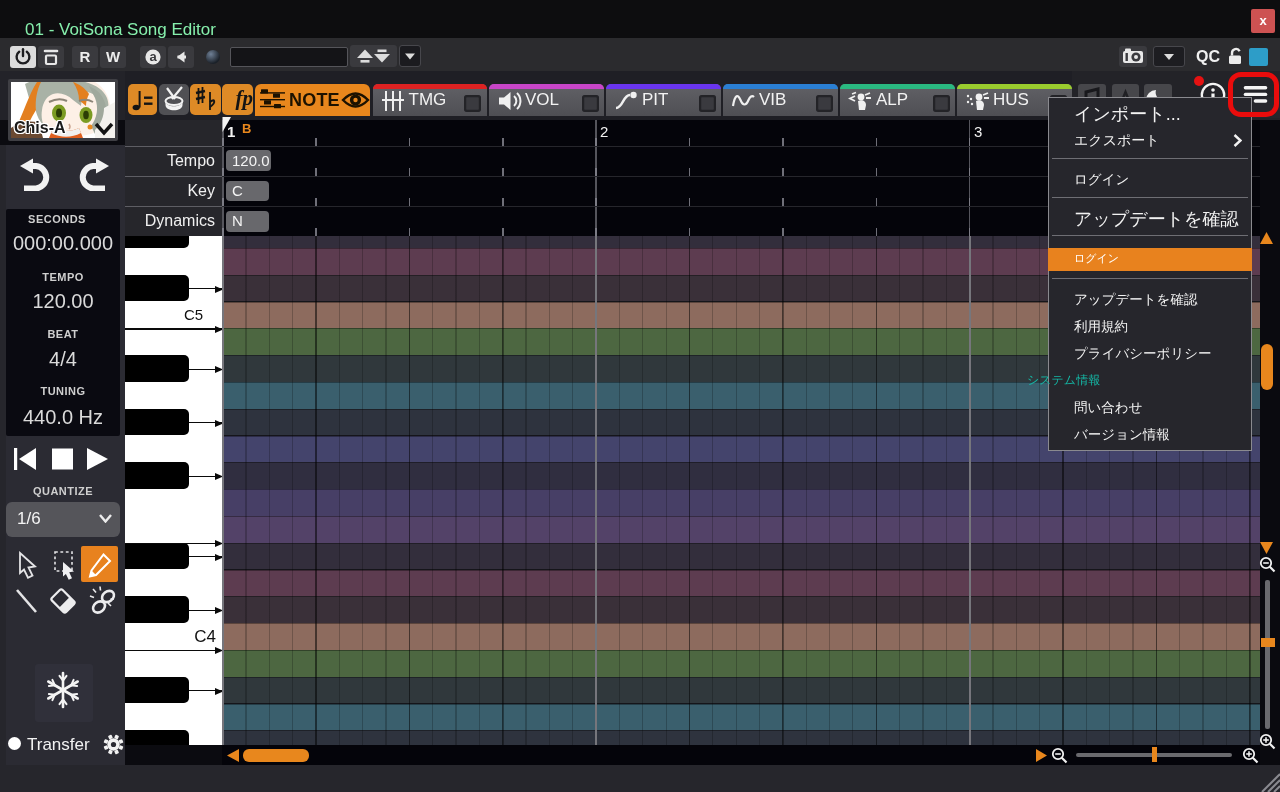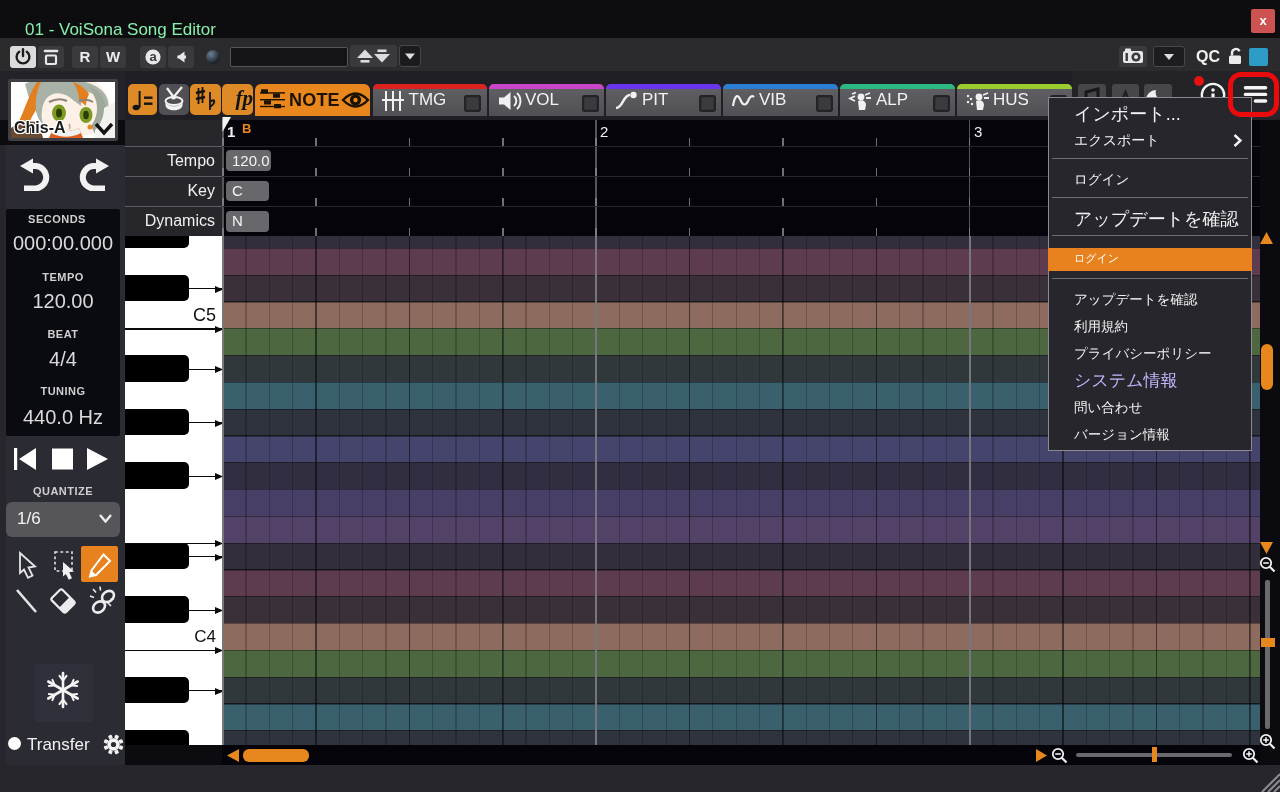--- a/index.html
+++ b/index.html
@@ -349,21 +349,21 @@
         <path d="M8 3.5 L0 0 L0 7 Z" fill="#0a0a0a"></path>
       </svg>
 <div class="a" style="left:64px;top:373.7px;width:34px;height:1.3px;background:#0a0a0a"></div>
 <svg class="a" style="left:90px;top:371.1px" width="8" height="7" viewBox="0 0 8 7">
         <path d="M8 3.5 L0 0 L0 7 Z" fill="#0a0a0a"></path>
       </svg>
 <div class="a" style="left:64px;top:454.1px;width:34px;height:1.3px;background:#0a0a0a"></div>
 <svg class="a" style="left:90px;top:451.5px" width="8" height="7" viewBox="0 0 8 7">
         <path d="M8 3.5 L0 0 L0 7 Z" fill="#0a0a0a"></path>
       </svg>
-<div class="a" style="left:46px;top:69.9px;width:45px;height:18px;font-size:18px;color:#111;text-align:right;line-height:18px">C5</div>
+<div class="a" style="left:46px;top:69.9px;width:45px;height:18px;font-size:15px;color:#111;text-align:center;line-height:18px">C5</div>
 <div class="a" style="left:46px;top:391.5px;width:45px;height:18px;font-size:17px;color:#111;text-align:right;line-height:18px">C4</div>
 </div>
 <div class="a" style="left:0;top:145px;width:125px;height:620px;background:#2b2b33;border-left:6px solid #26262c"></div>
 <svg class="a" style="left:19px;top:157px" width="91" height="34" viewBox="0 0 91 34">
 <g stroke="#f2f2f2" stroke-width="6" fill="none">
 <path d="M9 9 H17 A11.3 11.3 0 0 1 17 31.5 H5"></path>
 <path d="M82 9 H74 A11.3 11.3 0 0 0 74 31.5 H86"></path>
       </g>
 <path d="M14 1.5 L1 9 L14 16.5 Z" fill="#f2f2f2"></path>
 <path d="M77 1.5 L90 9 L77 16.5 Z" fill="#f2f2f2"></path>
@@ -510,21 +510,21 @@
     </svg>
 <div class="a" style="left:1048px;top:96.5px;width:204px;height:354px;background:#26262c;border:1px solid #8a8a8f"></div>
 <div class="a" style="left:1048px;top:247.5px;width:204px;height:23.5px;background:#e8821e"></div>
 <div class="a" style="left:1074px;top:104.5px;width:170px;height:19px;color:#f2f2f2;font-size:18px;line-height:19px">インポート...</div>
 <div class="a" style="left:1074px;top:131.0px;width:170px;height:19px;color:#f2f2f2;font-size:14px;line-height:19px">エクスポート</div>
 <div class="a" style="left:1074px;top:169.5px;width:170px;height:19px;color:#f2f2f2;font-size:13.5px;line-height:19px">ログイン</div>
 <div class="a" style="left:1074px;top:209.9px;width:170px;height:19px;color:#f2f2f2;font-size:18px;line-height:19px">アップデートを確認</div>
 <div class="a" style="left:1074px;top:290.3px;width:170px;height:19px;color:#f2f2f2;font-size:13.5px;line-height:19px">アップデートを確認</div>
 <div class="a" style="left:1074px;top:316.7px;width:170px;height:19px;color:#f2f2f2;font-size:13.5px;line-height:19px">利用規約</div>
 <div class="a" style="left:1074px;top:343.8px;width:170px;height:19px;color:#f2f2f2;font-size:13.5px;line-height:19px">プライバシーポリシー</div>
-<div class="a" style="left:1074px;top:370.7px;width:170px;height:19px;color:#c4b5fd;font-size:17px;line-height:19px">システム情報</div>
+<div class="a" style="left:1027px;top:370.7px;width:170px;height:19px;color:#14b8a6;font-size:12px;line-height:19px">システム情報</div>
 <div class="a" style="left:1074px;top:397.8px;width:170px;height:19px;color:#f2f2f2;font-size:13.5px;line-height:19px">問い合わせ</div>
 <div class="a" style="left:1074px;top:425.0px;width:170px;height:19px;color:#f2f2f2;font-size:13.5px;line-height:19px">バージョン情報</div>
 <div class="a" style="left:1074px;top:249px;width:170px;height:19px;color:#fff;font-size:11px;line-height:19px">ログイン</div>
 <div class="a" style="left:1052px;top:157.7px;width:196px;height:1px;background:#6e6e74"></div>
 <div class="a" style="left:1052px;top:197.3px;width:196px;height:1px;background:#6e6e74"></div>
 <div class="a" style="left:1052px;top:235.2px;width:196px;height:1px;background:#6e6e74"></div>
 <div class="a" style="left:1052px;top:278.1px;width:196px;height:1px;background:#6e6e74"></div>
 <svg class="a" style="left:1233px;top:134px" width="9" height="13" viewBox="0 0 9 13">
       <path d="M1.5 1 L7.5 6.5 L1.5 12" stroke="#f2f2f2" stroke-width="2.4" fill="none"></path>
     </svg>

